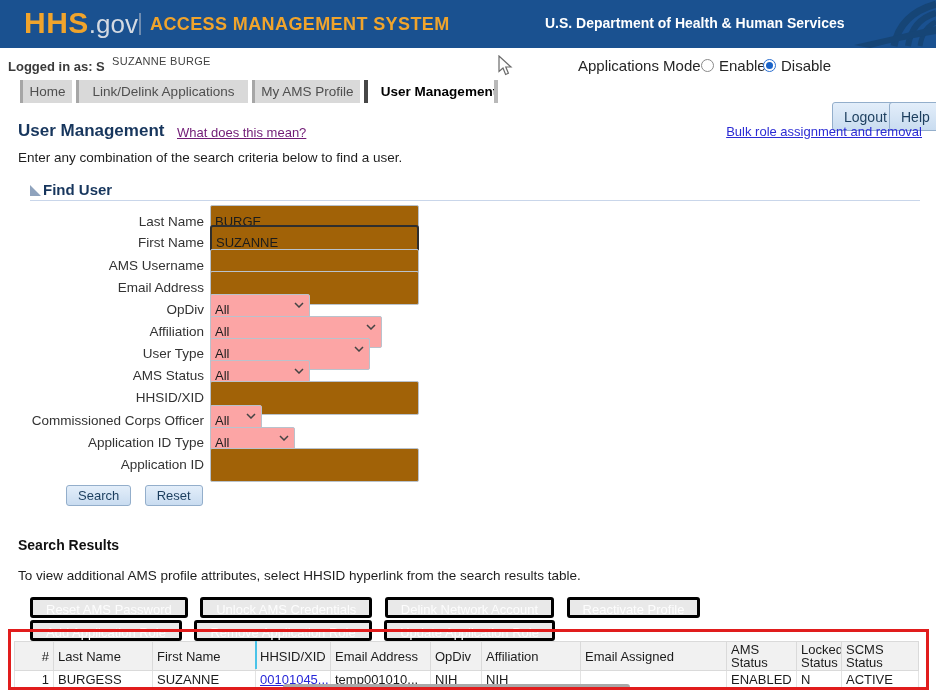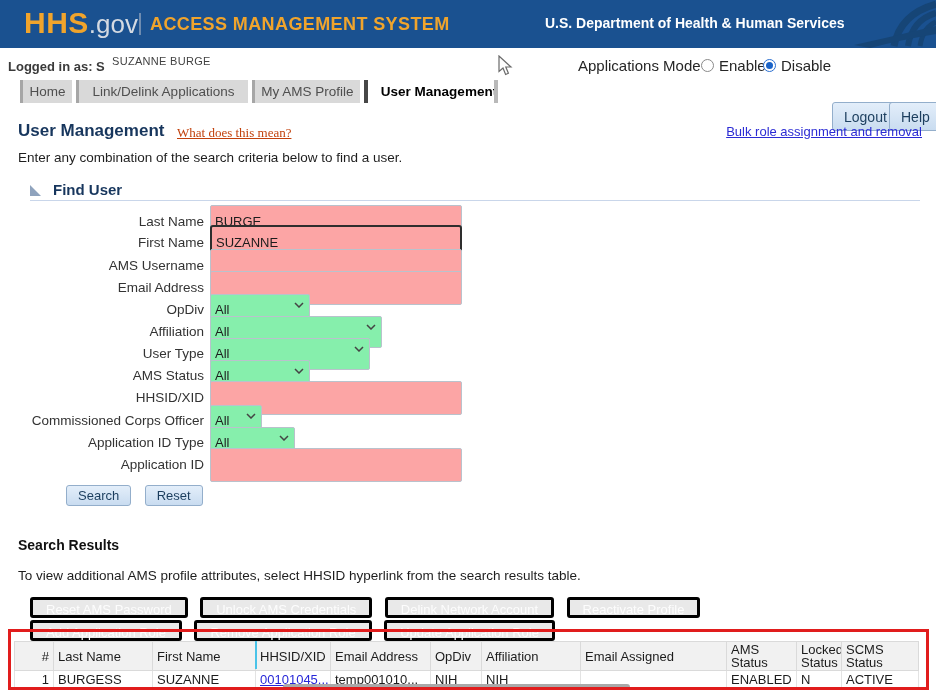--- a/index.html
+++ b/index.html
@@ -34,35 +34,35 @@
 
   
   .tabbar { position:absolute; left:0; top:80px; width:936px; height:23px; }
   .tab { position:absolute; top:0; height:23px; background:#d9d9d9; color:#4f4f4f; font-size:13.5px;
          display:flex; align-items:center; justify-content:center; border-left:3px solid #a6a6a6; cursor:pointer;margin-left:16px; }
   .tab.active { background:#ffffff; color:#000; font-weight:bold; border-left:4px solid #474747; }
   .tab-endcap { position:absolute; top:0; height:23px; width:4px; background:#b9b9b9; }
 
   
   .page-title { position:absolute; left:18px; top:121px; font-size:17px; font-weight:bold; color:#17365d; }
-  .inline-help { position:absolute; left:177px; top:125px; font-size:13px; color:#c2410c; text-decoration:underline; cursor:pointer;font-family:Liberation Serif, serif; }
+  .inline-help { position:absolute; left:177px; top:125px; font-size:13px; color:#701a75; text-decoration:underline; cursor:pointer; }
   .bulk-link { position:absolute; right:14px; top:124px; font-size:13px; color:#2b2bd4; text-decoration:underline; cursor:pointer; }
   .intro { position:absolute; left:18px; top:150px; font-size:13.5px; color:#1e1e1e; }
 
   .fu-head { position:absolute; left:30px; top:181px; display:flex; align-items:center; }
   .fu-tri { width:0; height:0; border-left:11px solid transparent; border-bottom:11px solid #8fa3bd; margin-right:2px; margin-top:2px; transform:scaleX(-1); }
-  .fu-title { font-size:15px; font-weight:bold; color:#17365d;margin-left:10px; }
+  .fu-title { font-size:15px; font-weight:bold; color:#17365d; }
   .fu-line { position:absolute; left:30px; top:200px; width:890px; height:1px; background:#c9d6ea; }
 
   
   .fldrow { position:absolute; left:0; display:flex; align-items:center; height:21px; }
   .fldrow label { display:inline-block; width:210px; text-align:right; padding-right:6px; font-size:13.5px; color:#333; white-space:nowrap; }
-  .txt { width:252px; height:19px; border:1px solid #b9c2cc; border-radius:2px; font-family:"Liberation Sans",sans-serif; font-size:13px; color:#1c1c1c; padding:16px 4px; background:#fca5a5; }
+  .txt { width:209px; height:19px; border:1px solid #b9c2cc; border-radius:2px; font-family:"Liberation Sans",sans-serif; font-size:13px; color:#1c1c1c; padding:16px 4px; background:#a16207; }
   .txt.focused { border:2px solid #2e2e2e; border-radius:3px; height:21px; }
-  .sel { position:relative; height:32px; border:1px solid #b9c2cc; border-radius:2px; background:#86efac; font-size:13px; color:#1c1c1c;
+  .sel { position:relative; height:32px; border:1px solid #b9c2cc; border-radius:2px; background:#fca5a5; font-size:13px; color:#1c1c1c;
          display:flex; align-items:center; padding:0 4px; cursor:pointer; }
   .sel .chev { position:absolute; right:5px; top:7px; }
   .w100{width:100px} .w172{width:172px} .w160{width:160px} .w52{width:52px} .w85{width:85px}
   .form-btn { height:21px; font-family:"Liberation Sans",sans-serif; font-size:13px; color:#1c3e5e;
       background:linear-gradient(#e3eefa,#c9dcf0); border:1px solid #93aecb; border-radius:3px; padding:0 11px; margin-right:9px; cursor:pointer; }
 
   
   .results-title { position:absolute; left:18px; top:537px; font-size:14px; font-weight:bold; color:#111; }
   .results-hint { position:absolute; left:18px; top:568px; font-size:13.5px; color:#1e1e1e; }
   .disrow { position:absolute; left:30px; white-space:nowrap; }

